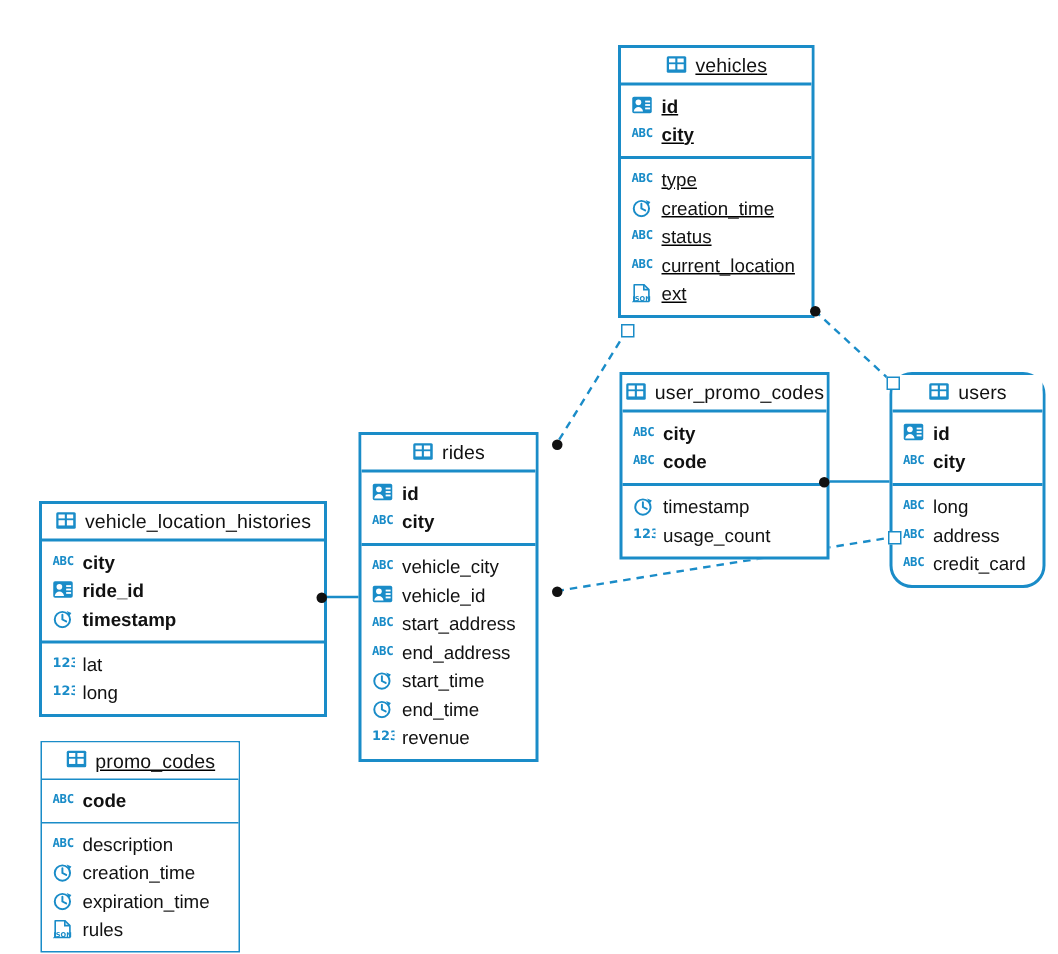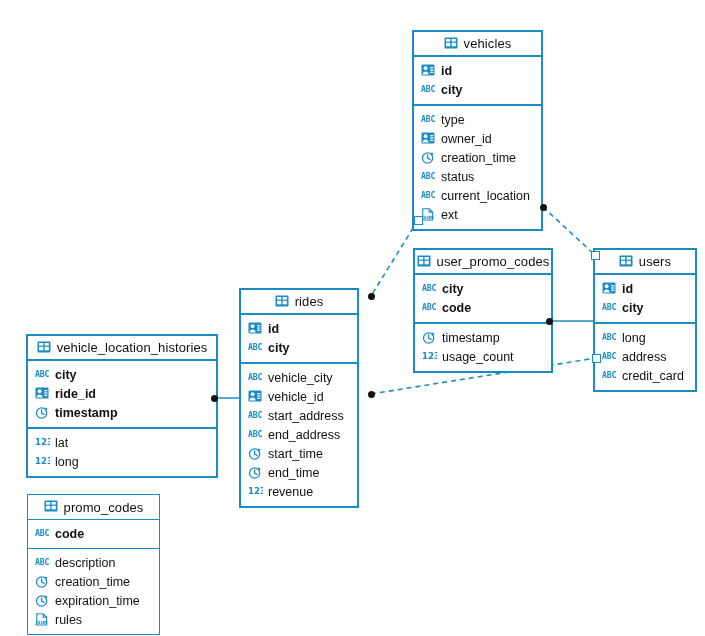--- a/index.html
+++ b/index.html
@@ -43,21 +43,21 @@
     box-sizing: border-box;
     height: 25px;
     display: flex;
     align-items: center;
     justify-content: center;
     gap: 6px;
     border-bottom: 2px solid #1a8cc8;
     background: #ffffff;
     padding: 0 6px;
   }
-  .thin .t-header { border-bottom-width: 1px; }
+  .thin .t-header { border-bottom-width: 1px; text-decoration: underline; }
   .t-title {
     font-size: 13px;
     color: #111111;
     white-space: nowrap;
     letter-spacing: .1px;
   }
   .t-section {
     box-sizing: border-box;
     padding: 4px 13px 5px 0;
   }
@@ -120,21 +120,21 @@
 <div id="canvas">
 
   <svg id="edges" viewBox="0 0 705 636" xmlns="http://www.w3.org/2000/svg">
       <path d="M 543 207 L 595 255" fill="none" stroke="#1a8cc8" stroke-width="1.6" stroke-dasharray="5 4"></path>
       <path d="M 418 220 L 371 296" fill="none" stroke="#1a8cc8" stroke-width="1.6" stroke-dasharray="5 4"></path>
       <path d="M 549 321 L 593 321" fill="none" stroke="#1a8cc8" stroke-width="1.6"></path>
       <path d="M 371 394 L 596 358" fill="none" stroke="#1a8cc8" stroke-width="1.6" stroke-dasharray="5 4"></path>
       <path d="M 214 398 L 251 398" fill="none" stroke="#1a8cc8" stroke-width="1.6"></path>
     </svg>
 
-<div class="table-node" style="left: 412px; top: 30px; width: 131px;">
+<div class="table-node" style="left: 412px; top: 30px; width: 131px; text-decoration: underline;">
       <div class="t-header">
         <span class="ficon" style="flex: 0 0 14px;">
           <svg width="14" height="12" viewBox="0 0 14 12">
             <rect x="0.5" y="0.5" width="13" height="11" rx="1" fill="#1a8cc8"></rect>
             <rect x="2" y="2" width="4.2" height="2.6" fill="#fff"></rect>
             <rect x="7.6" y="2" width="4.2" height="2.6" fill="#fff"></rect>
             <rect x="2" y="5.8" width="4.2" height="3.5" fill="#fff"></rect>
             <rect x="7.6" y="5.8" width="4.2" height="3.5" fill="#fff"></rect>
           </svg>
         </span>
@@ -164,33 +164,20 @@
         </div>
       </div>
       <div class="t-section">
         <div class="t-row">
           <span class="ficon">
             <svg width="15" height="11" viewBox="0 0 15 11">
               <text x="0" y="8.6" font-family="DejaVu Sans Mono, monospace" font-size="8.2" font-weight="bold" fill="#1a8cc8" letter-spacing="-0.2">ABC</text>
             </svg>
           </span>
           <span class="fname">type</span>
-        </div>
-        <div class="t-row">
-          <span class="ficon">
-            <svg width="14" height="12" viewBox="0 0 14 12">
-              <rect x="0.5" y="0.5" width="13" height="11" rx="1.2" fill="#1a8cc8"></rect>
-              <circle cx="4.6" cy="4.2" r="1.9" fill="#fff"></circle>
-              <path d="M1.5 10.4c0.3-2 1.6-3 3.1-3s2.8 1 3.1 3z" fill="#fff"></path>
-              <rect x="9.1" y="3.1" width="3.3" height="1.2" fill="#fff"></rect>
-              <rect x="9.1" y="5.4" width="3.3" height="1.2" fill="#fff"></rect>
-              <rect x="9.1" y="7.7" width="3.3" height="1.2" fill="#fff"></rect>
-            </svg>
-          </span>
-          <span class="fname">owner_id</span>
         </div>
         <div class="t-row">
           <span class="ficon">
             <svg width="14" height="13" viewBox="0 0 14 13">
               <circle cx="6.6" cy="7" r="5.1" fill="none" stroke="#1a8cc8" stroke-width="1.3"></circle>
               <path d="M6.6 3.8 L6.6 7 L9.1 8.3" fill="none" stroke="#1a8cc8" stroke-width="1.3" stroke-linecap="round"></path>
               <path d="M9.4 1.3 L12.6 2.6 L11.2 4.6 Z" fill="#1a8cc8"></path>
             </svg>
           </span>
           <span class="fname">creation_time</span>
@@ -268,21 +255,21 @@
         <div class="t-row">
           <span class="ficon">
             <svg width="15" height="11" viewBox="0 0 15 11">
               <text x="0" y="8.6" font-family="DejaVu Sans, sans-serif" font-size="8.6" font-weight="bold" fill="#1a8cc8">123</text>
             </svg>
           </span>
           <span class="fname">usage_count</span>
         </div>
       </div>
     </div>
-    <div class="table-node" style="left: 593px; top: 248px; width: 104px;">
+    <div class="table-node" style="left: 593px; top: 248px; width: 104px; border-radius: 15px;">
       <div class="t-header">
         <span class="ficon" style="flex: 0 0 14px;">
           <svg width="14" height="12" viewBox="0 0 14 12">
             <rect x="0.5" y="0.5" width="13" height="11" rx="1" fill="#1a8cc8"></rect>
             <rect x="2" y="2" width="4.2" height="2.6" fill="#fff"></rect>
             <rect x="7.6" y="2" width="4.2" height="2.6" fill="#fff"></rect>
             <rect x="2" y="5.8" width="4.2" height="3.5" fill="#fff"></rect>
             <rect x="7.6" y="5.8" width="4.2" height="3.5" fill="#fff"></rect>
           </svg>
         </span>

